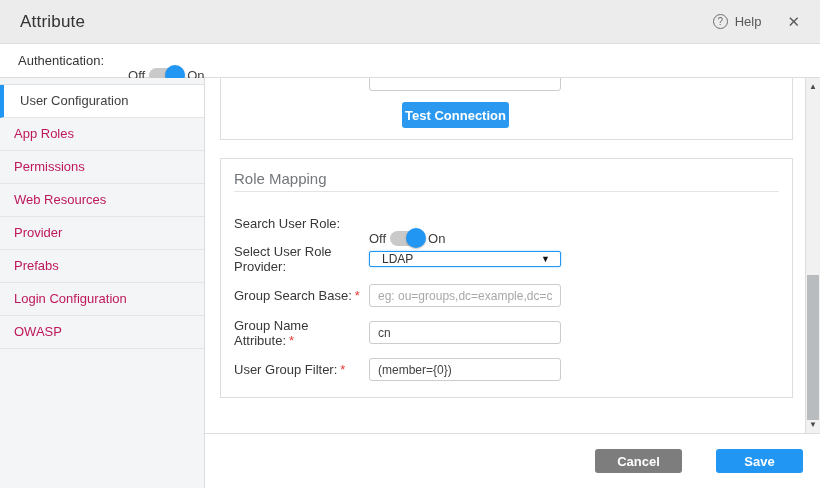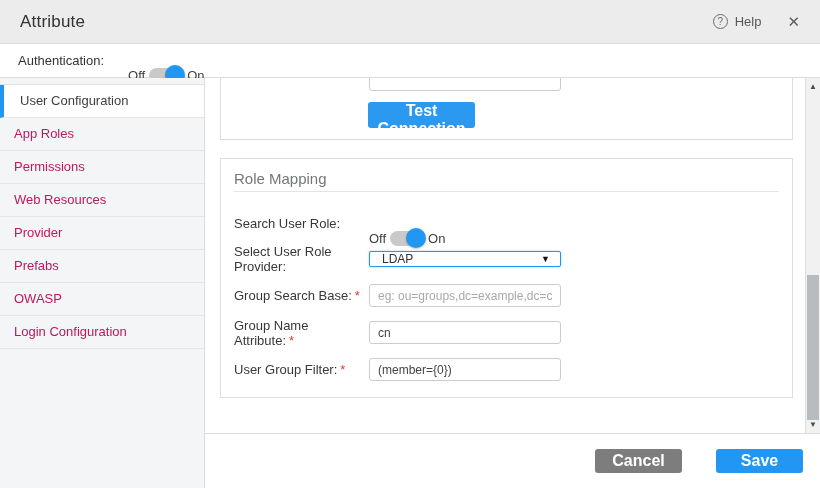--- a/index.html
+++ b/index.html
@@ -40,21 +40,21 @@
 
   
   .content { position:absolute; left:205px; top:78px; width:615px; height:410px; background:#fff; }
   .scroll-area { position:absolute; left:0; top:0; width:615px; height:355px; overflow:hidden; }
 
   .panel { position:absolute; background:#fff; border:1px solid #ddd; width:573px; left:15px; }
   .panel-top { top:-8px; height:70px; }
   .partial-input { position:absolute; left:148px; top:-4px; width:192px; height:24px;
                    border:1px solid #ccc; border-radius:3px; background:#fff; font-size:12px; padding:0 8px; }
   .btn { border:none; border-radius:3px; color:#fff; font-family:"Liberation Sans",sans-serif;
-         font-size:16px; font-weight:bold; cursor:pointer; }
+         font-size:13px; font-weight:bold; cursor:pointer;margin-left:34px; }
   .test-btn { position:absolute; left:147px; top:31px; width:107px; height:26px; background:#2b99f0; }
 
   .panel-rm { top:80px; height:240px; }
   .rm-heading { position:absolute; left:13px; top:11px; font-size:15px; color:#72777b; }
   .rm-divider { position:absolute; left:13px; right:13px; top:32px; height:1px; background:#e4e4e4; }
 
   .field-row { position:absolute; left:13px; right:13px; height:23px; display:flex; align-items:center; }
   .field-label { width:135px; font-size:13px; color:#383838; flex:none; }
   .req { color:#e53935; margin-left:3px; }
   .field-control { position:absolute; left:135px; }
@@ -115,22 +115,22 @@
   </div>
 
   <div class="sidebar">
     <div class="sidebar-list">
       <div class="side-item active">User Configuration</div>
       <div class="side-item">App Roles</div>
       <div class="side-item">Permissions</div>
       <div class="side-item">Web Resources</div>
       <div class="side-item">Provider</div>
       <div class="side-item">Prefabs</div>
+      <div class="side-item">Login Configuration</div>
       <div class="side-item">OWASP</div>
-      <div class="side-item">Login Configuration</div>
     </div>
   </div>
 
   <div class="content">
     <div class="scroll-area">
 
       <div class="panel panel-top">
         <input class="partial-input" type="text" value="" style="">
         <button class="btn test-btn">Test Connection</button>
       </div>

